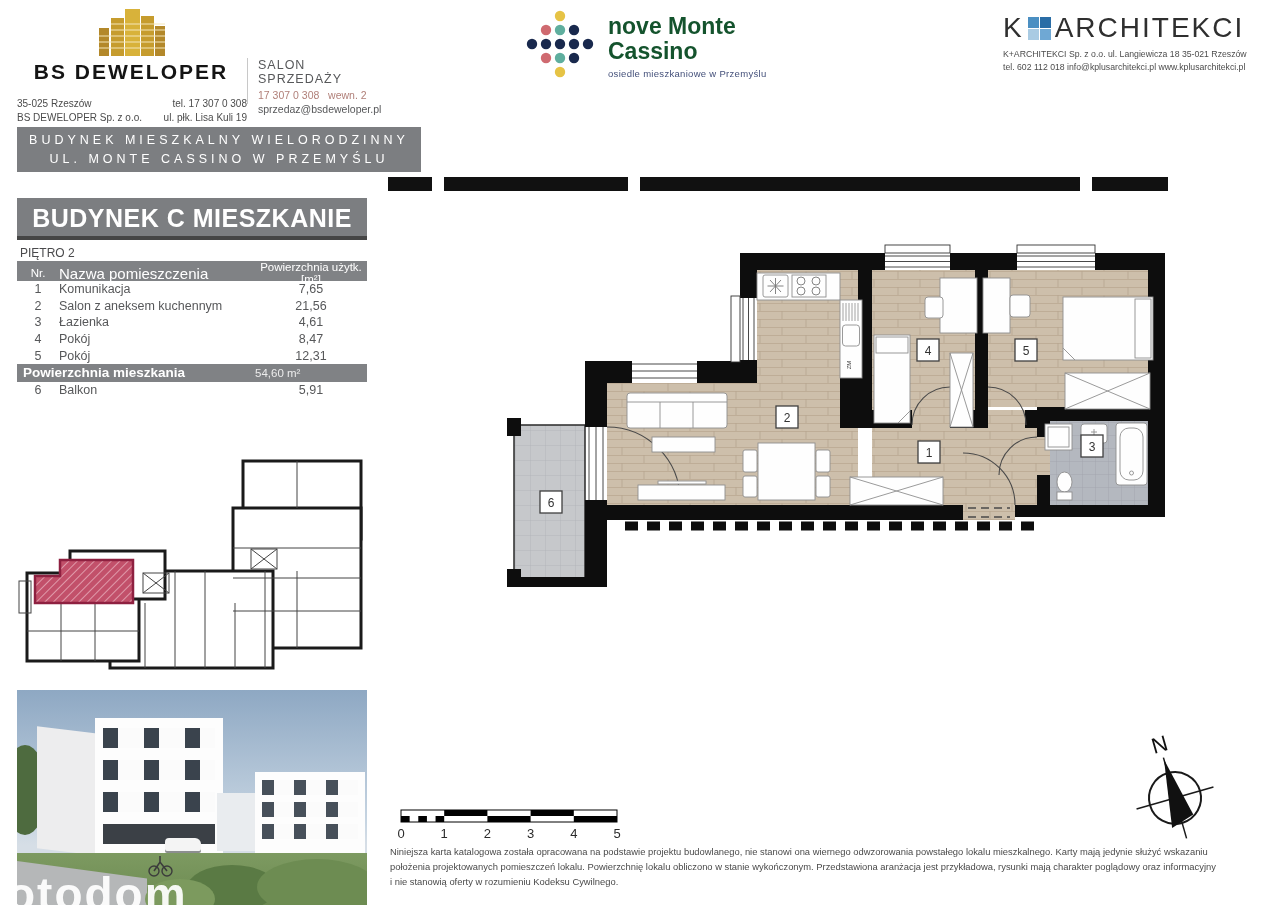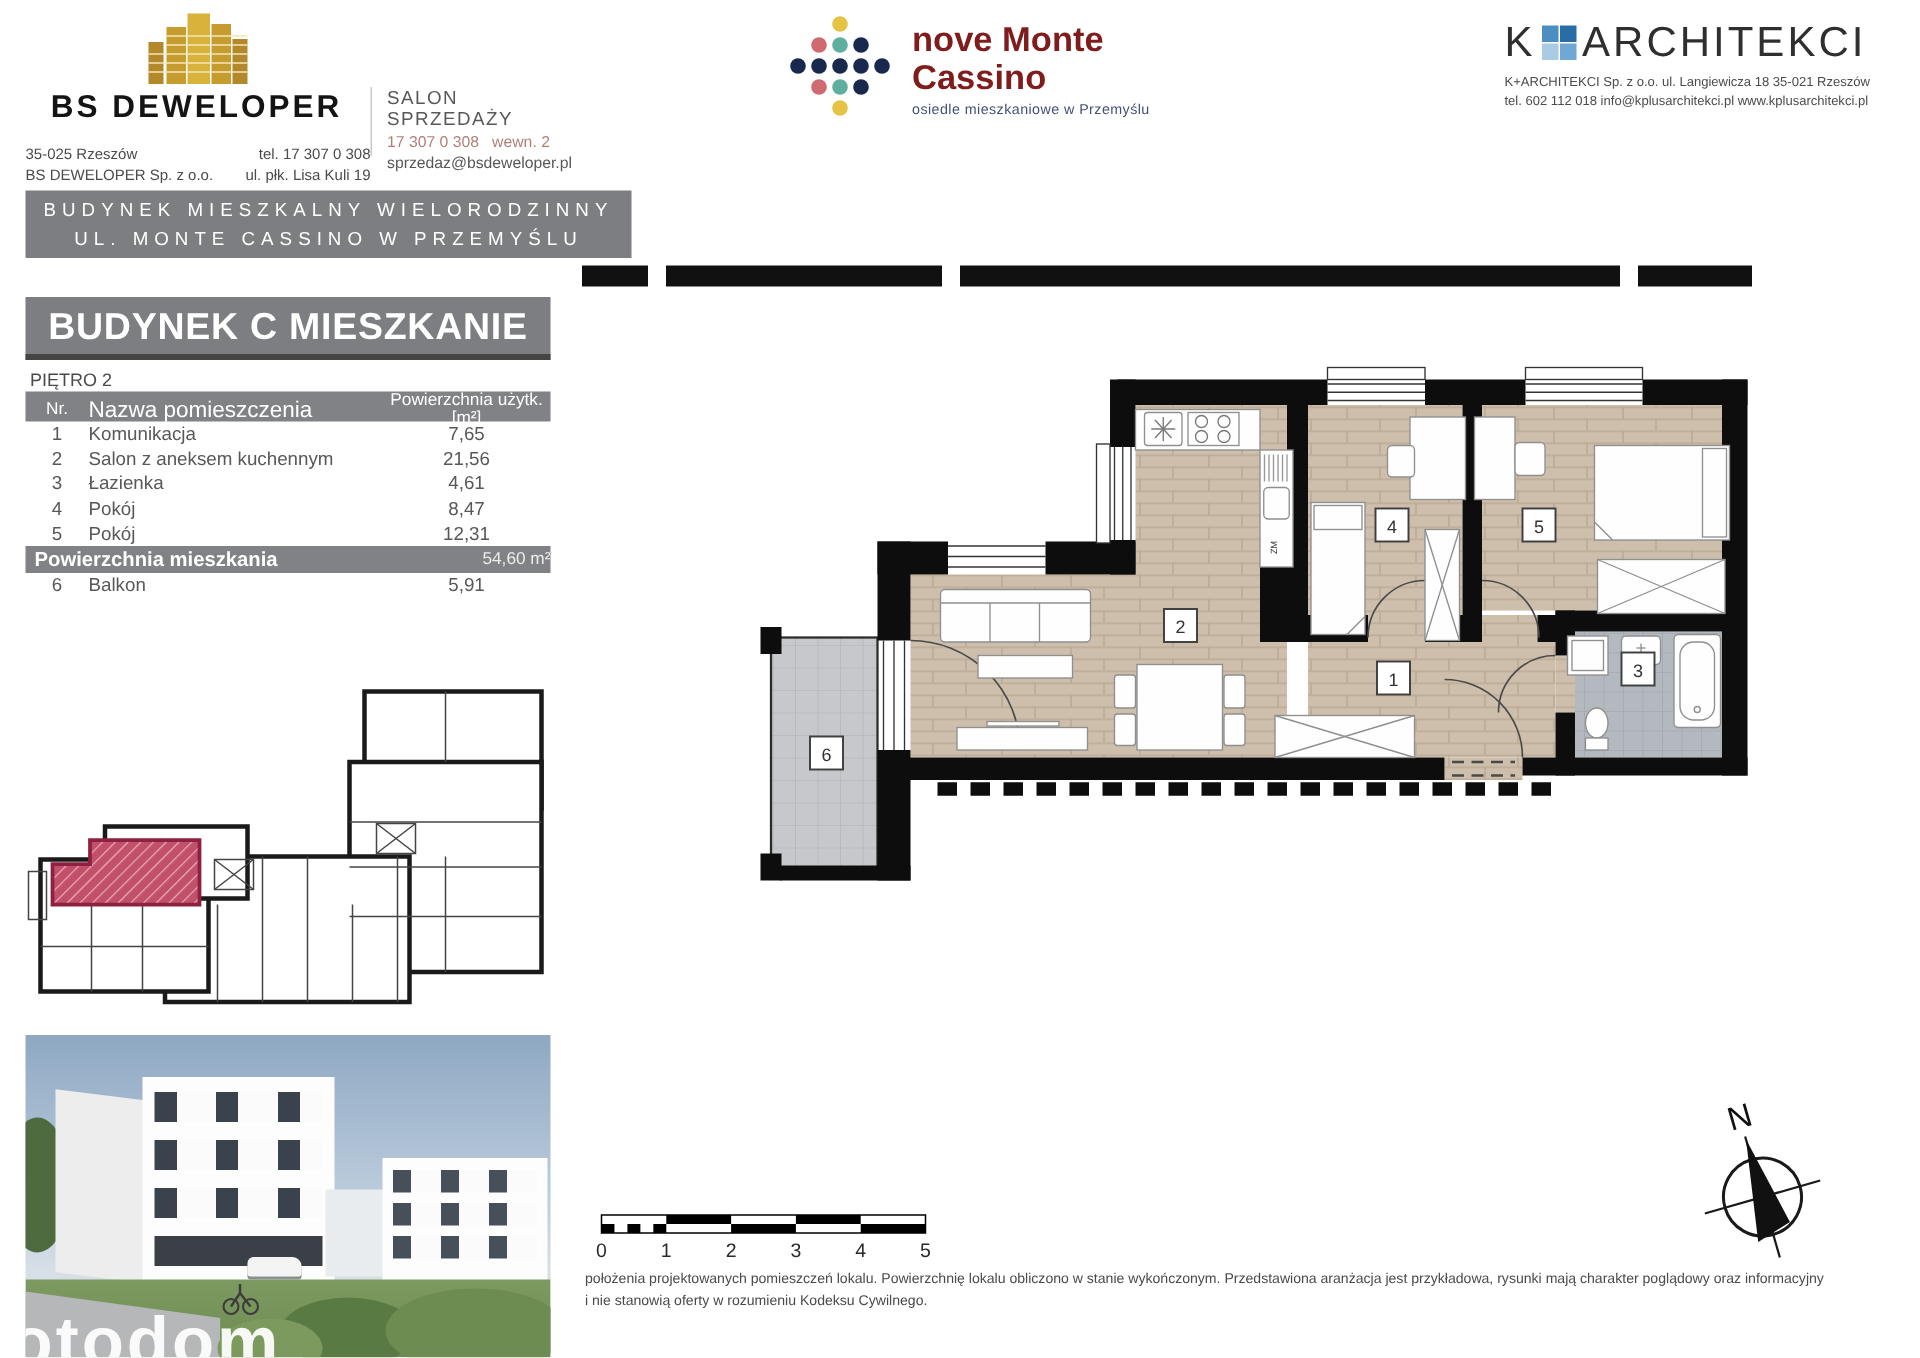--- a/index.html
+++ b/index.html
@@ -15,21 +15,21 @@
   .dev-line { position:absolute; left:2px; width:230px; display:flex; justify-content:space-between;
               font-size:10px; color:#4b4b4b; }
   .dev-line.l1 { top:80px;margin-top:28px; } .dev-line.l2 { top:94px; }
   .hdr-divider { position:absolute; left:247px; top:58px; width:1px; height:46px; background:#c8c8c8; }
   .sales-block { position:absolute; left:258px; top:58px; width:130px; }
   .sales-title { font-size:12.5px; color:#57585a; letter-spacing:1px; }
   .sales-phone { margin-top:3px; font-size:10.5px; color:#b07f78; }
   .sales-email { margin-top:2px; font-size:10.5px; color:#57585a; }
   .estate-block { position:absolute; left:524px; top:8px; display:flex; }
   .estate-text { margin-left:12px; padding-top:6px; }
-  .estate-name { font-size:23px; line-height:25px; font-weight:800; color:#7f1d1d; }
+  .estate-name { font-size:23px; line-height:25px; font-weight:800; color:#14532d; }
   .estate-sub { margin-top:4px; font-size:9.5px; color:#44507a; letter-spacing:.3px; }
   .arch-block { position:absolute; left:1003px; top:12px; width:270px; }
   .arch-mark { display:flex; align-items:center; gap:4px; }
   .arch-k, .arch-rest { font-size:28px; font-weight:500; letter-spacing:2px; color:#2f2f2f; }
   .arch-squares { display:grid; grid-template-columns:11px 11px; grid-template-rows:11px 11px; gap:1px; }
   .sq1 { background:#4b8fc2; } .sq2 { background:#2a6da6; } .sq3 { background:#a9cbe3; } .sq4 { background:#6fa8d4; }
   .arch-lines { margin-top:4px; font-size:8.7px; color:#4c4c4c; line-height:1.55; }
 
   
   .banner { position:absolute; left:17px; top:127px; width:404px; height:45px; background:#7c7e81;
@@ -40,21 +40,21 @@
   .floor-label { position:absolute; left:20px; top:246px; font-size:12px; color:#4a4a4c; }
   .rtable { position:absolute; left:17px; top:261px; width:350px; font-size:12.5px; color:#57585a; }
   .trow { display:grid; grid-template-columns:42px 1fr 112px; align-items:center; height:16.6px; }
   .trow .nr { text-align:center; }
   .trow .area { text-align:center; }
   .thead { height:20px; background:#808285; color:#fff; font-size:11.5px; }
   .thead .name { font-size:15px; }
   .tsum { display:grid; grid-template-columns:1fr 112px; align-items:center; height:18px;
           background:#808285; color:#fff; }
   .tsum .lbl { padding-left:6px; font-size:13.5px; font-weight:700; }
-  .tsum .val { text-align:right; font-size:11.5px; color:#ececec; }
+  .tsum .val { text-align:left; font-size:11.5px; color:#ececec; }
 
   .miniplan { position:absolute; left:15px; top:453px; }
 
   
   .photo { position:absolute; left:17px; top:690px; width:350px; height:215px; overflow:hidden;
            background:linear-gradient(#8ea8c3, #c7d5e2 62%, #d6dee6 72%); }
   .ph { position:absolute; }
   .bldg-face { background:#fdfdfd; }
   .band { position:absolute; left:6%; right:6%; height:20px;
           background:repeating-linear-gradient(90deg,#3a434d 0 15px,#fbfbfb 15px 41px); }
@@ -519,17 +519,18 @@
     <g transform="rotate(-16 50 66)" stroke="#1a1a1a" fill="none">
       <circle cx="50" cy="66" r="26" stroke-width="2"></circle>
       <line x1="50" y1="24" x2="50" y2="108" stroke-width="1.5"></line>
       <line x1="10" y1="66" x2="90" y2="66" stroke-width="1.5"></line>
       <path d="M 50 26 L 39 94 L 63 87 Z" fill="#111" stroke="none"></path>
       <text x="50" y="18" font-size="22" fill="#111" stroke="none" text-anchor="middle">N</text>
     </g>
   </svg>
 
   <div class="disclaimer">
+    <div>Niniejsza karta katalogowa została opracowana na podstawie projektu budowlanego, nie stanowi ona wiernego odwzorowania powstałego lokalu mieszkalnego. Karty mają jedynie służyć wskazaniu</div>
     <div>położenia projektowanych pomieszczeń lokalu. Powierzchnię lokalu obliczono w stanie wykończonym. Przedstawiona aranżacja jest przykładowa, rysunki mają charakter poglądowy oraz informacyjny</div>
     <div>i nie stanowią oferty w rozumieniu Kodeksu Cywilnego.</div>
   </div>
 
 </div>
 
 </body></html>

